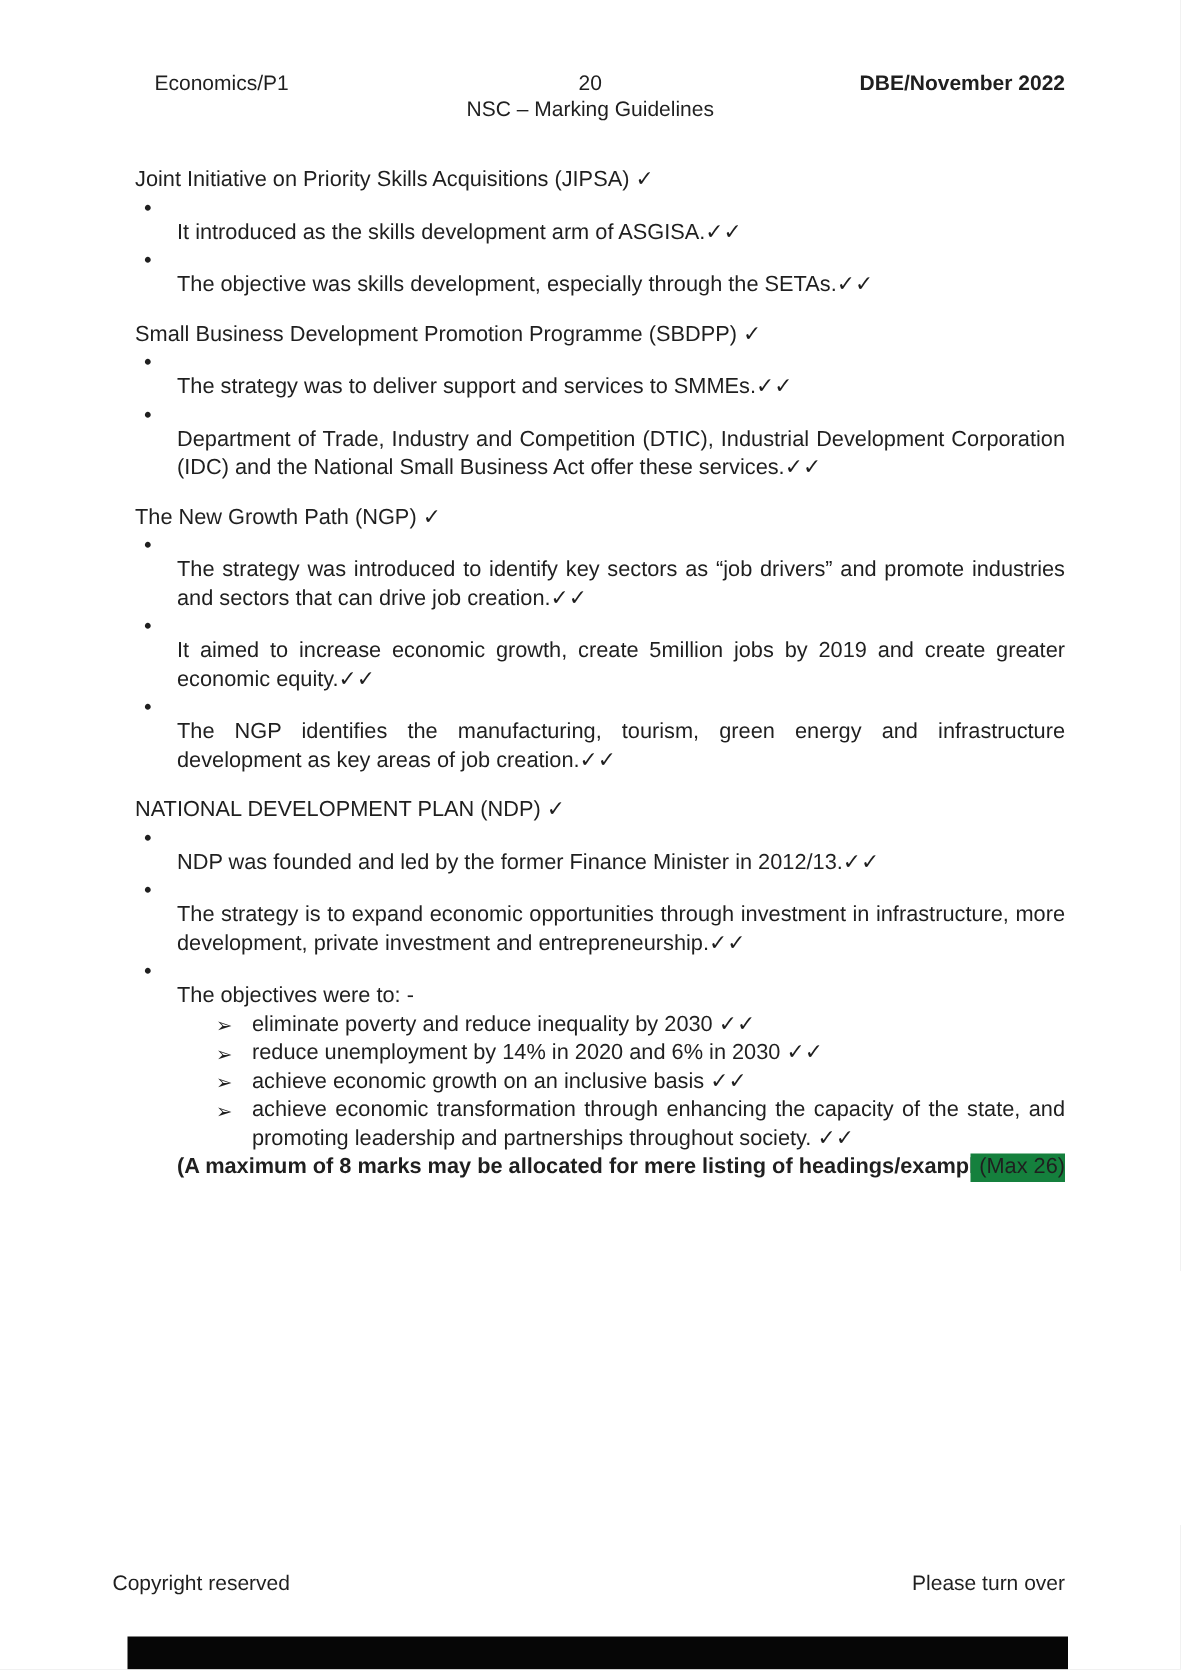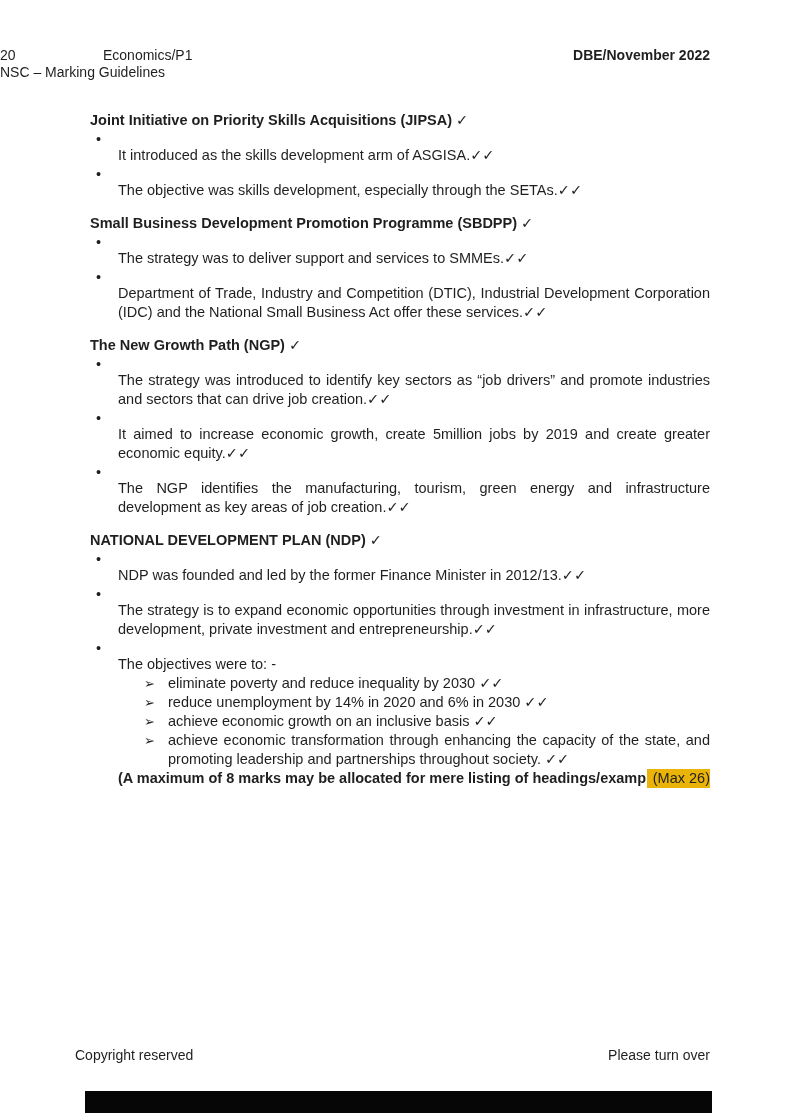--- a/index.html
+++ b/index.html
@@ -15,49 +15,49 @@
 
   
   .page-header {
     position: absolute;
     top: 47px; left: 0; right: 0;
     font-size: 14px;
     line-height: 17px;
   }
   .ph-left  { position: absolute; left: 71px; top: 0; margin-left: 32px; }
   .ph-right { position: absolute; right: 77px; top: 0; font-weight: bold; }
-  .ph-center { }
+  .ph-center { text-align: center; }
 
   
   .content {
     position: absolute;
     top: 111px;
     left: 90px;
     width: 620px;
     font-size: 14.5px;
     line-height: 19px;
   }
   .sec { margin: 0 0 14px 0; }
-  .sec-heading { font-weight: bold; }
+  .sec-heading { font-weight: normal; }
 
   .bullet-row { display: flex; align-items: flex-start; }
   .bm { flex: 0 0 28px; padding-left: 6px; box-sizing: border-box; }
   .bt { flex: 1 1 auto; text-align: justify; margin-top: 16px; }
 
   .sub-row { display: flex; align-items: flex-start; margin-left: 53px; }
   .sm { flex: 0 0 25px; padding-left: 1px; box-sizing: border-box; font-size: 13px; }
   .st { flex: 1 1 auto; text-align: justify; }
 
   .note { margin-left: 28px; font-weight: bold; }
   .note-max { position: relative; text-align: justify; }
   .max-marks {
     position: absolute;
     right: 0; bottom: 0;
     font-weight: normal;
-    background: #eab308;
+    background: #15803d;
     padding-left: 6px;
   }
 
   
   .page-footer {
     position: absolute;
     top: 1047px; left: 0; right: 0;
     font-size: 14px;
     line-height: 17px;
   }

